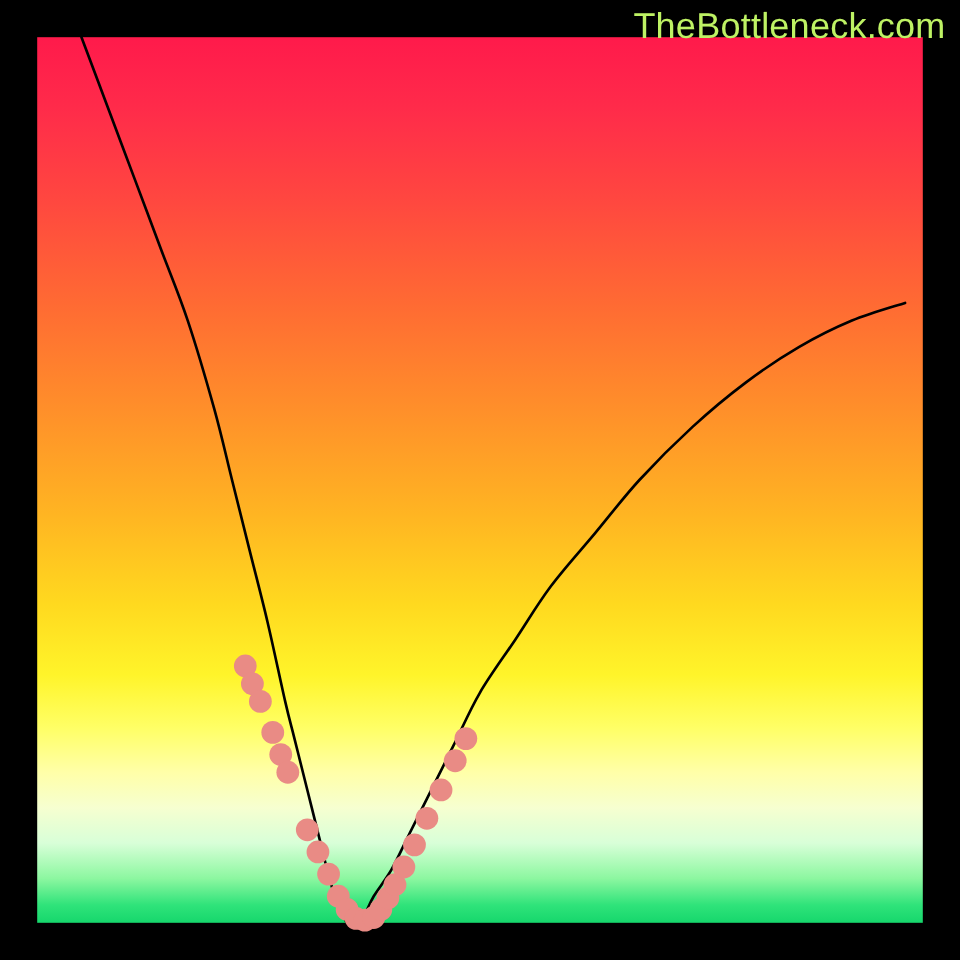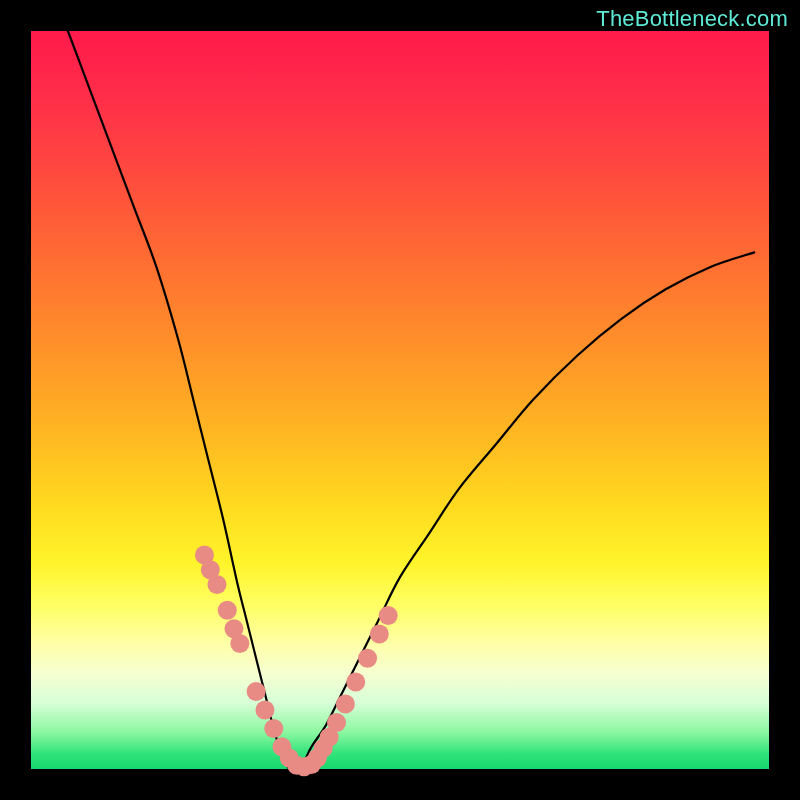--- a/index.html
+++ b/index.html
@@ -41,22 +41,22 @@
       #d8ffd8 91%,
       #8cf7a0 95%,
       #2fe37a 98%,
       #16d76c 100%
     );
   }
   .watermark {
     position: absolute;
     top: 6px;
     right: 12px;
-    color: #5eead4;
-    font-size: 22px;
+    color: #bef264;
+    font-size: 30px;
     font-weight: 500;
     letter-spacing: 0.2px;
     user-select: none;
   }
   svg.overlay {
     position: absolute;
     left: 31px;
     top: 31px;
     width: 738px;
     height: 738px;

